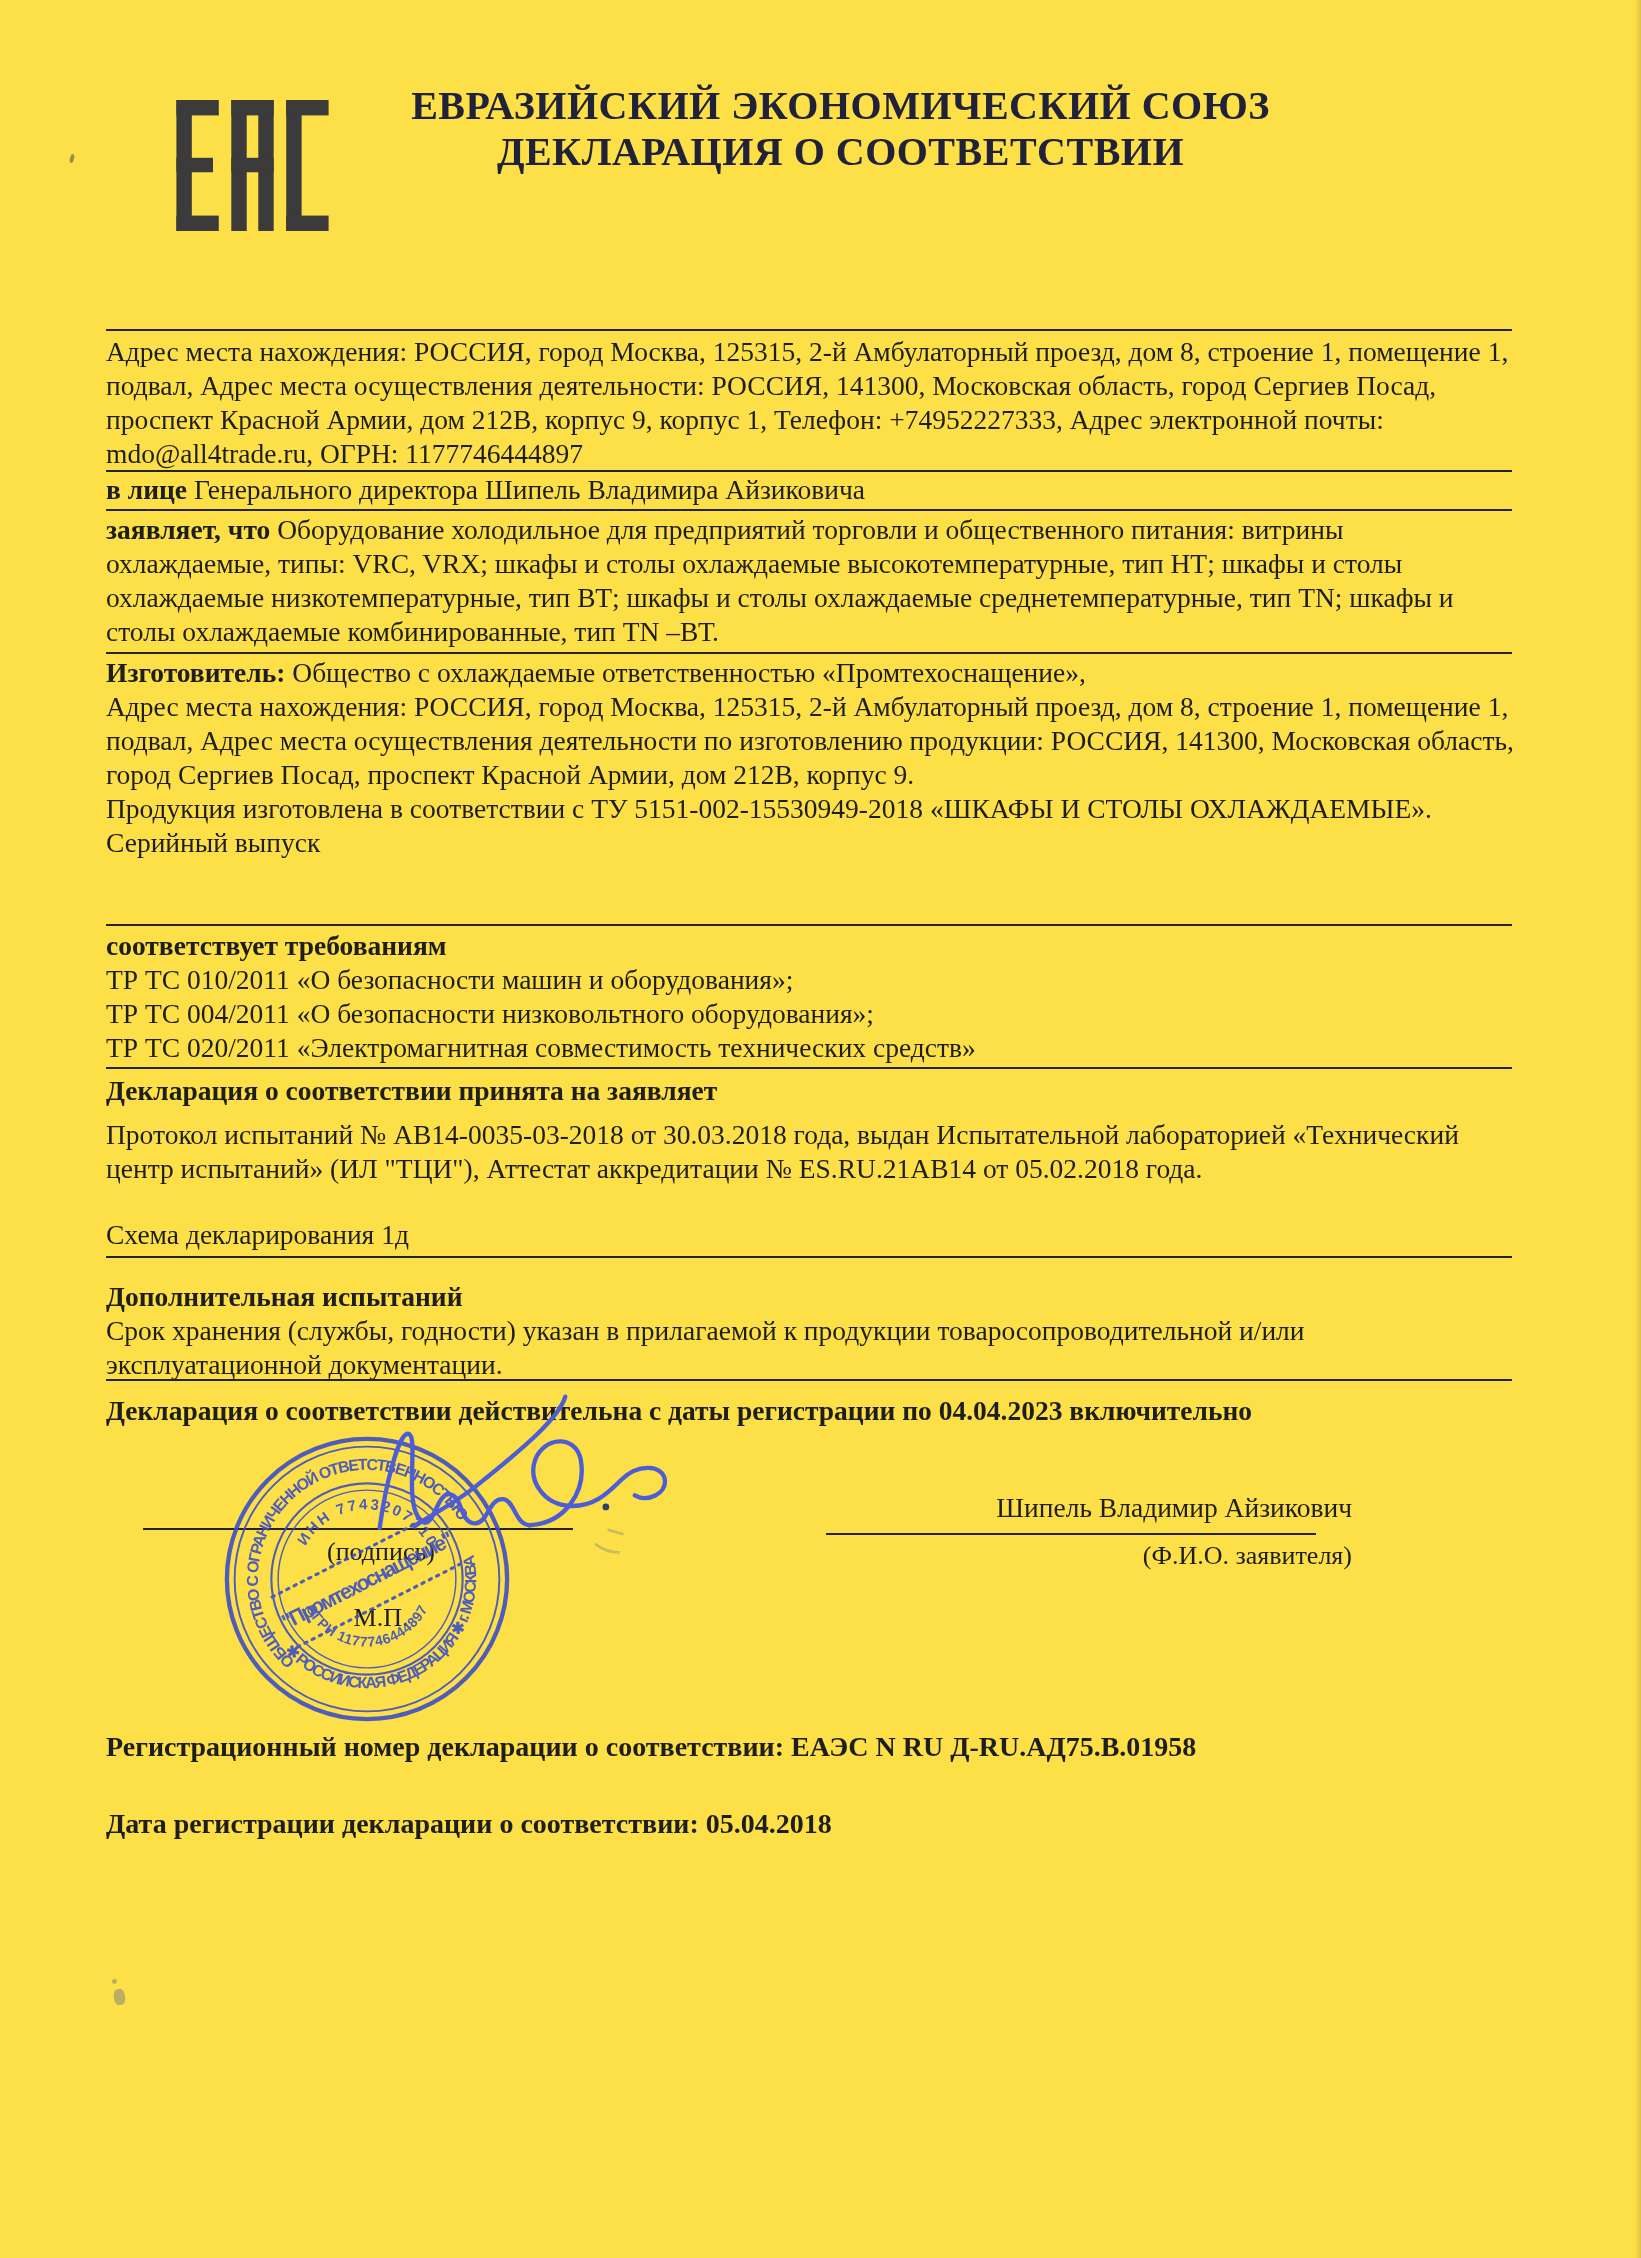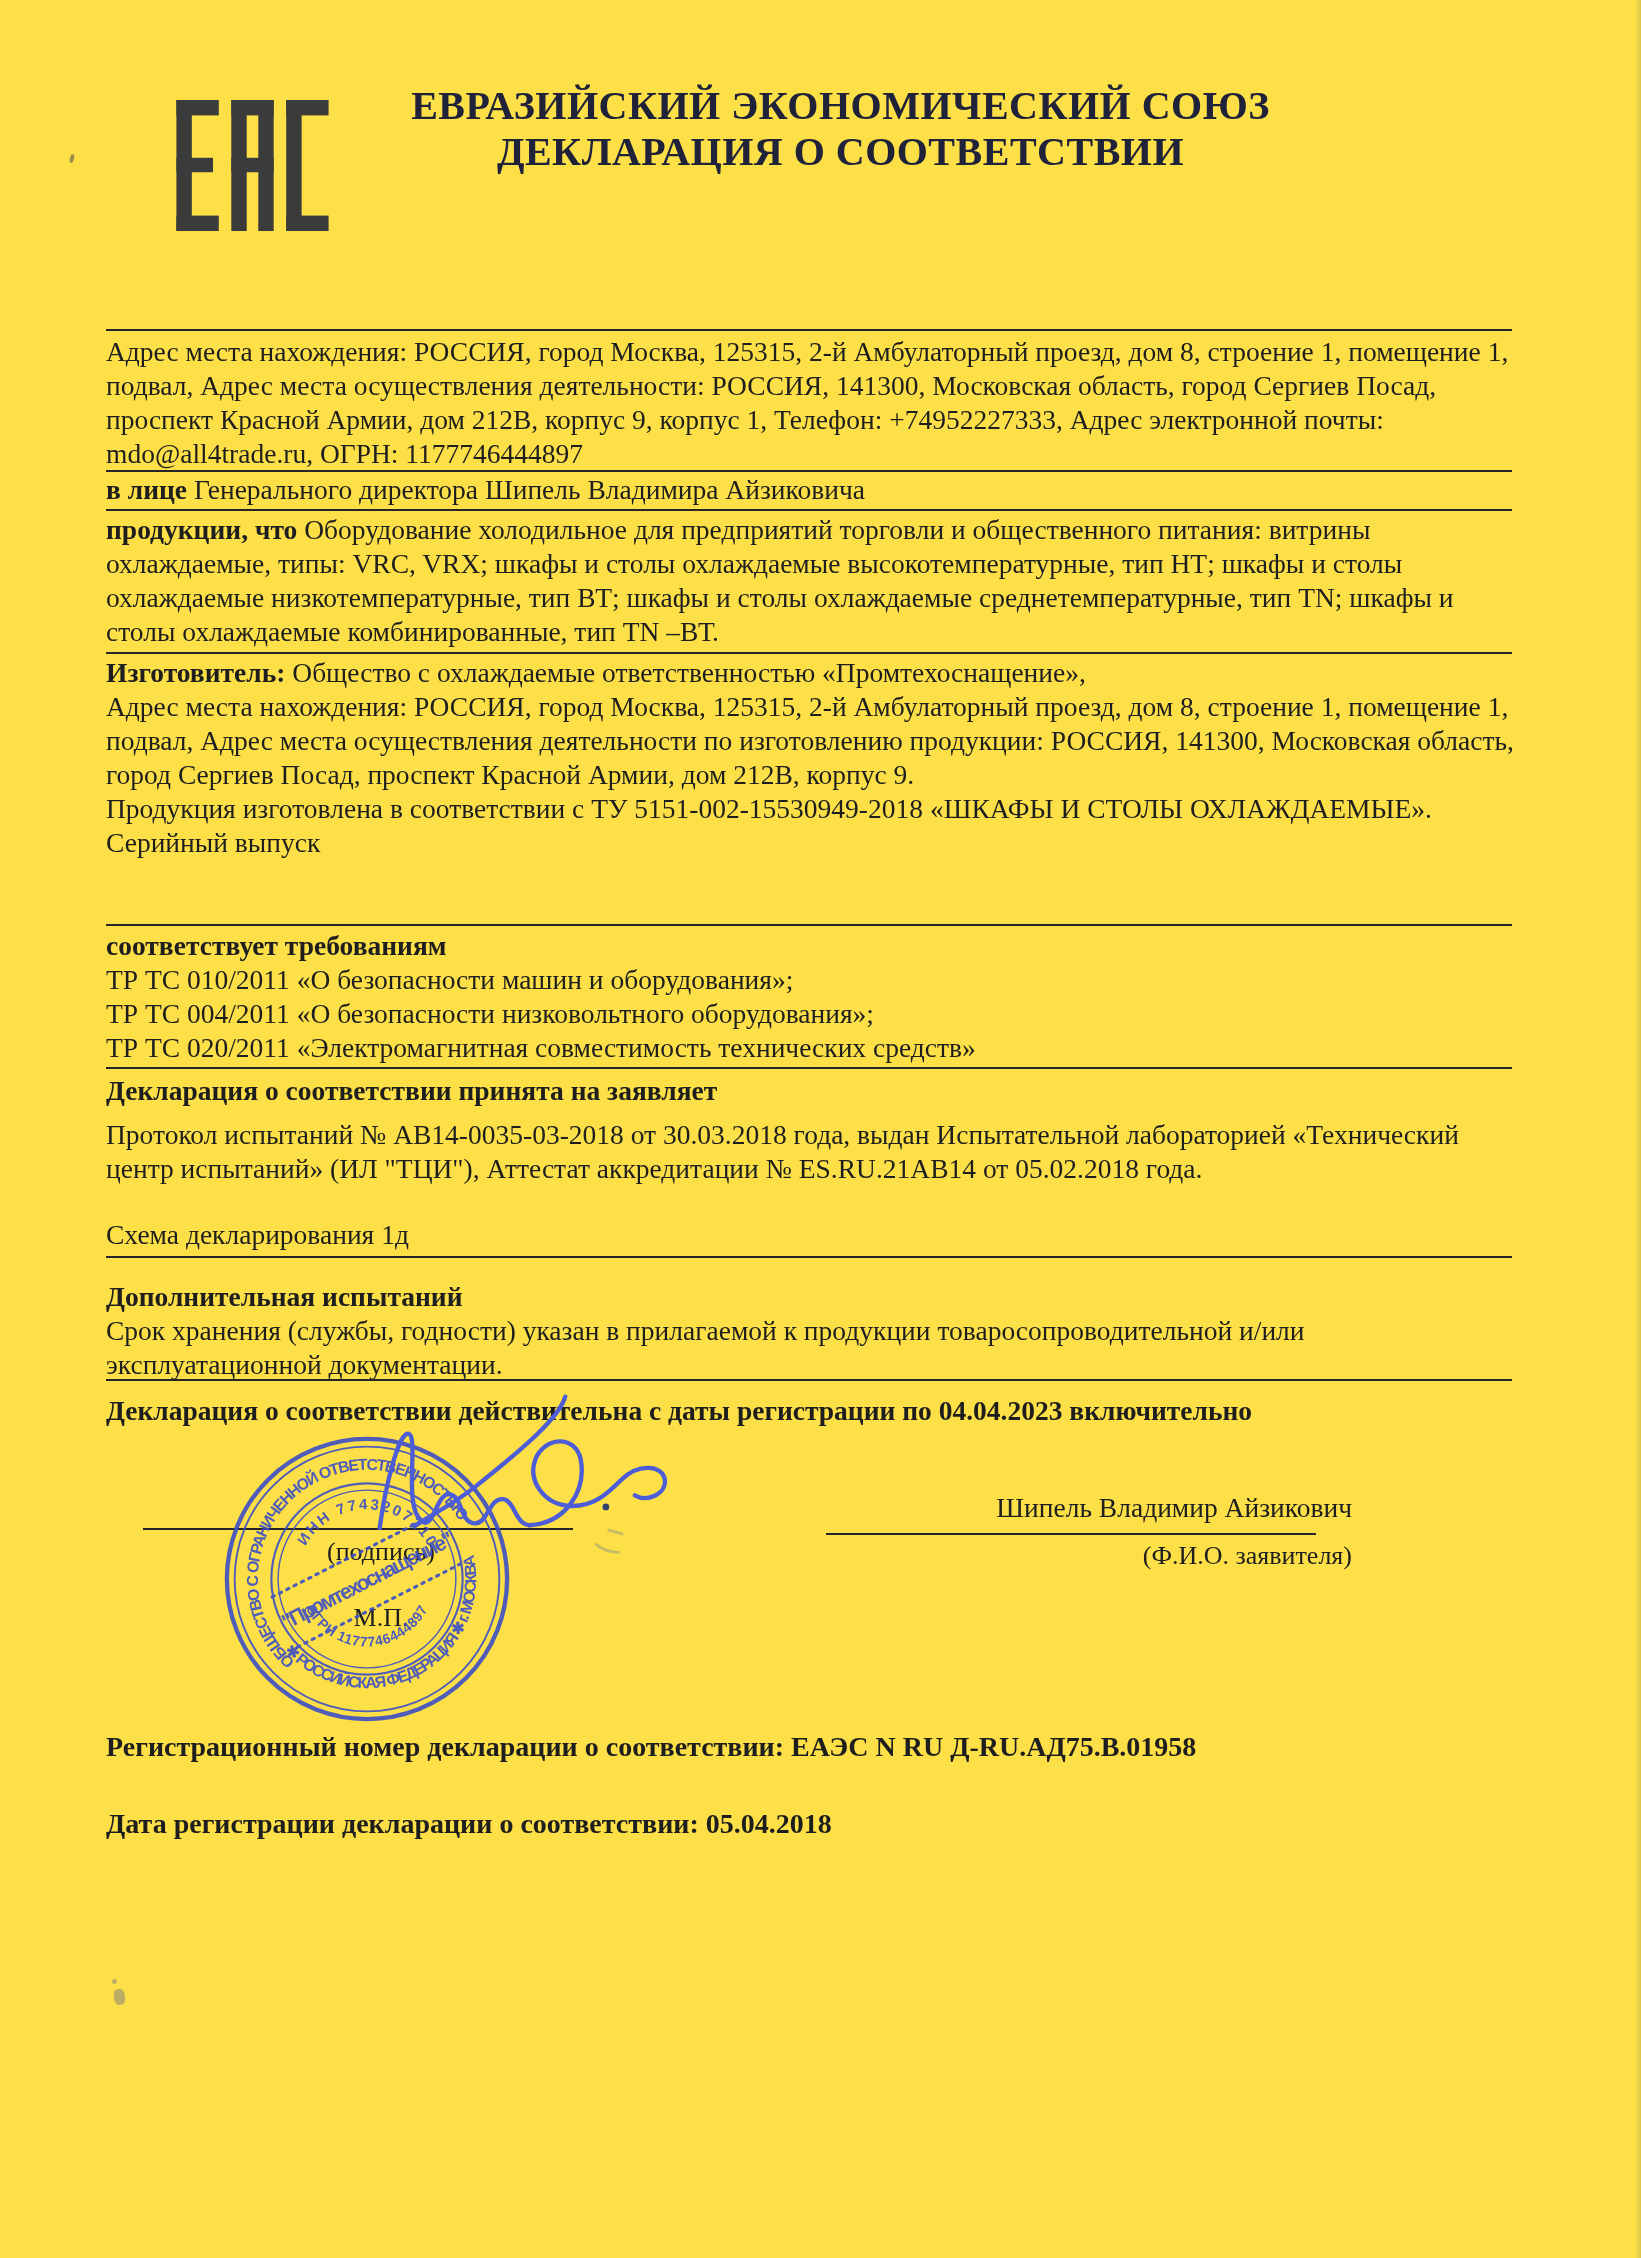--- a/index.html
+++ b/index.html
@@ -57,21 +57,21 @@
   </div>
   <div class="rule" style="top:470px"></div>
 
   <div class="block" style="top:473px">
     <b>в лице</b>
     <span>Генерального директора Шипель Владимира Айзиковича</span>
   </div>
   <div class="rule" style="top:509px"></div>
 
   <div class="block" style="top:513px">
-    <b>продукции, что</b>
+    <b>заявляет, что</b>
     <span>Оборудование холодильное для предприятий торговли и общественного питания: витрины охлаждаемые, типы: VRC, VRX; шкафы и столы охлаждаемые высокотемпературные, тип НТ; шкафы и столы охлаждаемые низкотемпературные, тип ВТ; шкафы и столы охлаждаемые среднетемпературные, тип TN; шкафы и столы охлаждаемые комбинированные, тип TN –ВТ.</span>
   </div>
   <div class="rule" style="top:652px"></div>
 
   <div class="block" style="top:656px">
     <div>
       <b>Изготовитель:</b>
       <span>Общество с охлаждаемые ответственностью «Промтехоснащение»,</span>
     </div>
     <div>Адрес места нахождения: РОССИЯ, город Москва, 125315, 2-й Амбулаторный проезд, дом 8, строение 1, помещение 1, подвал, Адрес места осуществления деятельности по изготовлению продукции: РОССИЯ, 141300, Московская область, город Сергиев Посад, проспект Красной Армии, дом 212В, корпус 9.</div>

